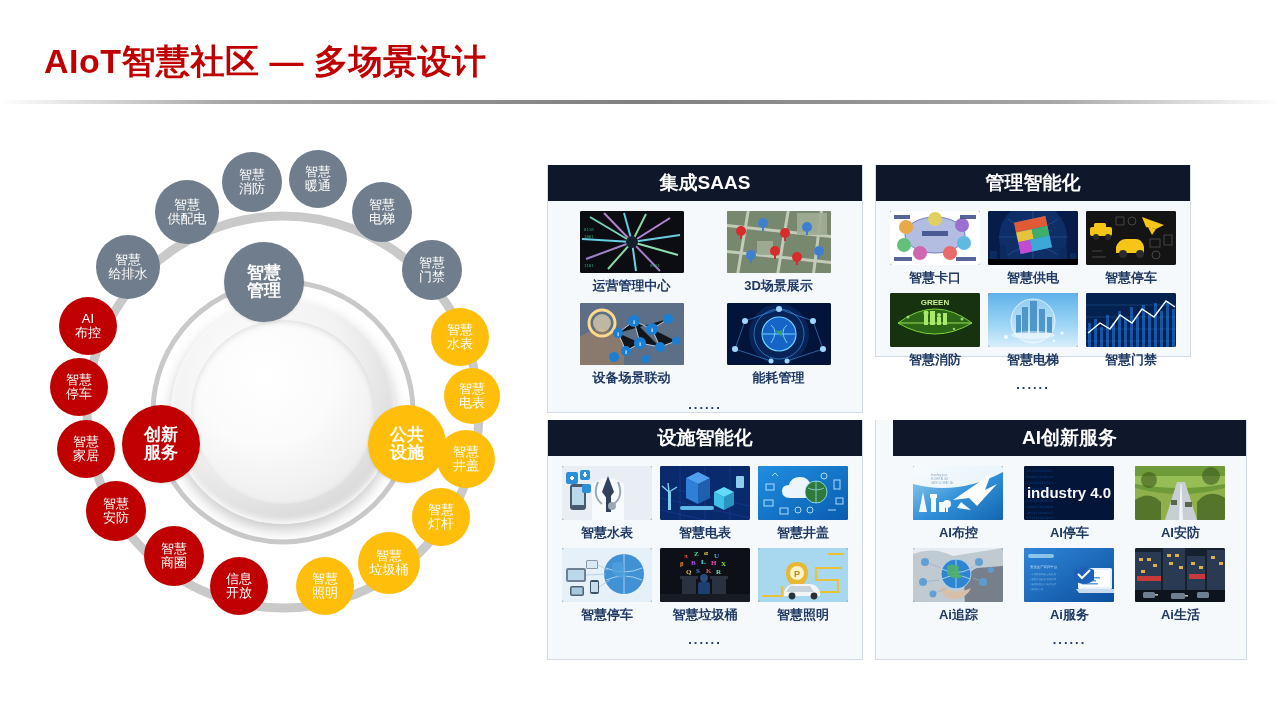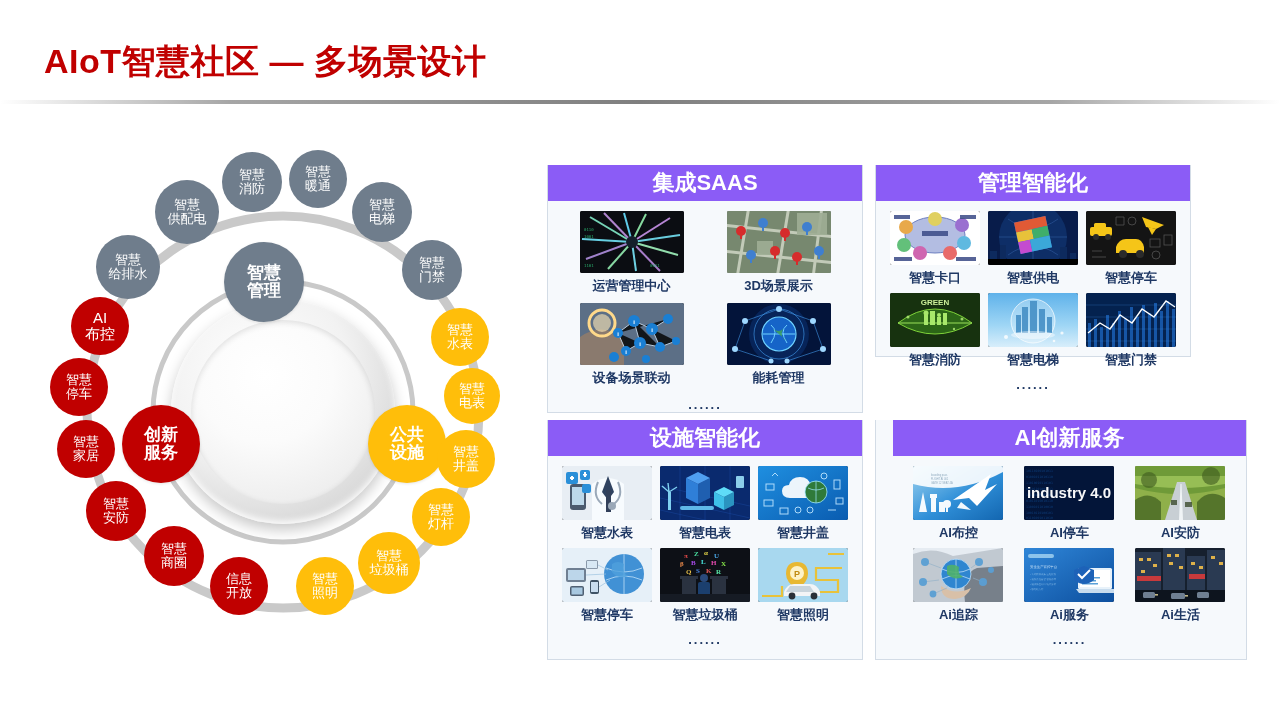--- a/index.html
+++ b/index.html
@@ -67,22 +67,22 @@
   }
 
   
   .panel {
     position: absolute;
     background: #F6F9FC;
     border: 1px solid #D3DCE6;
     border-top: none;
   }
   .panel-head {
-    background: #8b5cf6; color: #fff;
-    font-size: 22px; font-weight: bold;
+    background: #0f172a; color: #fff;
+    font-size: 19px; font-weight: bold;
     text-align: center; line-height: 36px; height: 36px;
   }
   .panel-body { padding: 10px 10px 4px 10px; }
   .tile-grid { display: flex; flex-wrap: wrap; }
   .tile { text-align: center; }
   .thumb {
     border-radius: 2px; overflow: hidden; position: relative;
     margin: 0 auto; background: #111;
   }
   .thumb svg, .thumb .fill { position: absolute; left: 0; top: 0; width: 100%; height: 100%; }
@@ -177,21 +177,21 @@
     </div>
     <div class="node yellow" style="left:330px; top:392px; width:62px; height:62px; font-size:13px;">
       <span>智慧</span>
       <span>垃圾桶</span>
     </div>
     <div class="node yellow" style="left:268px; top:417px; width:58px; height:58px; font-size:13px;">
       <span>智慧</span>
       <span>照明</span>
     </div>
 
-    <div class="node red" style="left:43px; top:157px; width:58px; height:58px; font-size:15px;">
+    <div class="node red" style="left:31px; top:157px; width:58px; height:58px; font-size:13px;">
       <span>AI</span>
       <span>布控</span>
     </div>
     <div class="node red" style="left:22px; top:218px; width:58px; height:58px; font-size:13px;">
       <span>智慧</span>
       <span>停车</span>
     </div>
     <div class="node red" style="left:29px; top:280px; width:58px; height:58px; font-size:13px;">
       <span>智慧</span>
       <span>家居</span>

